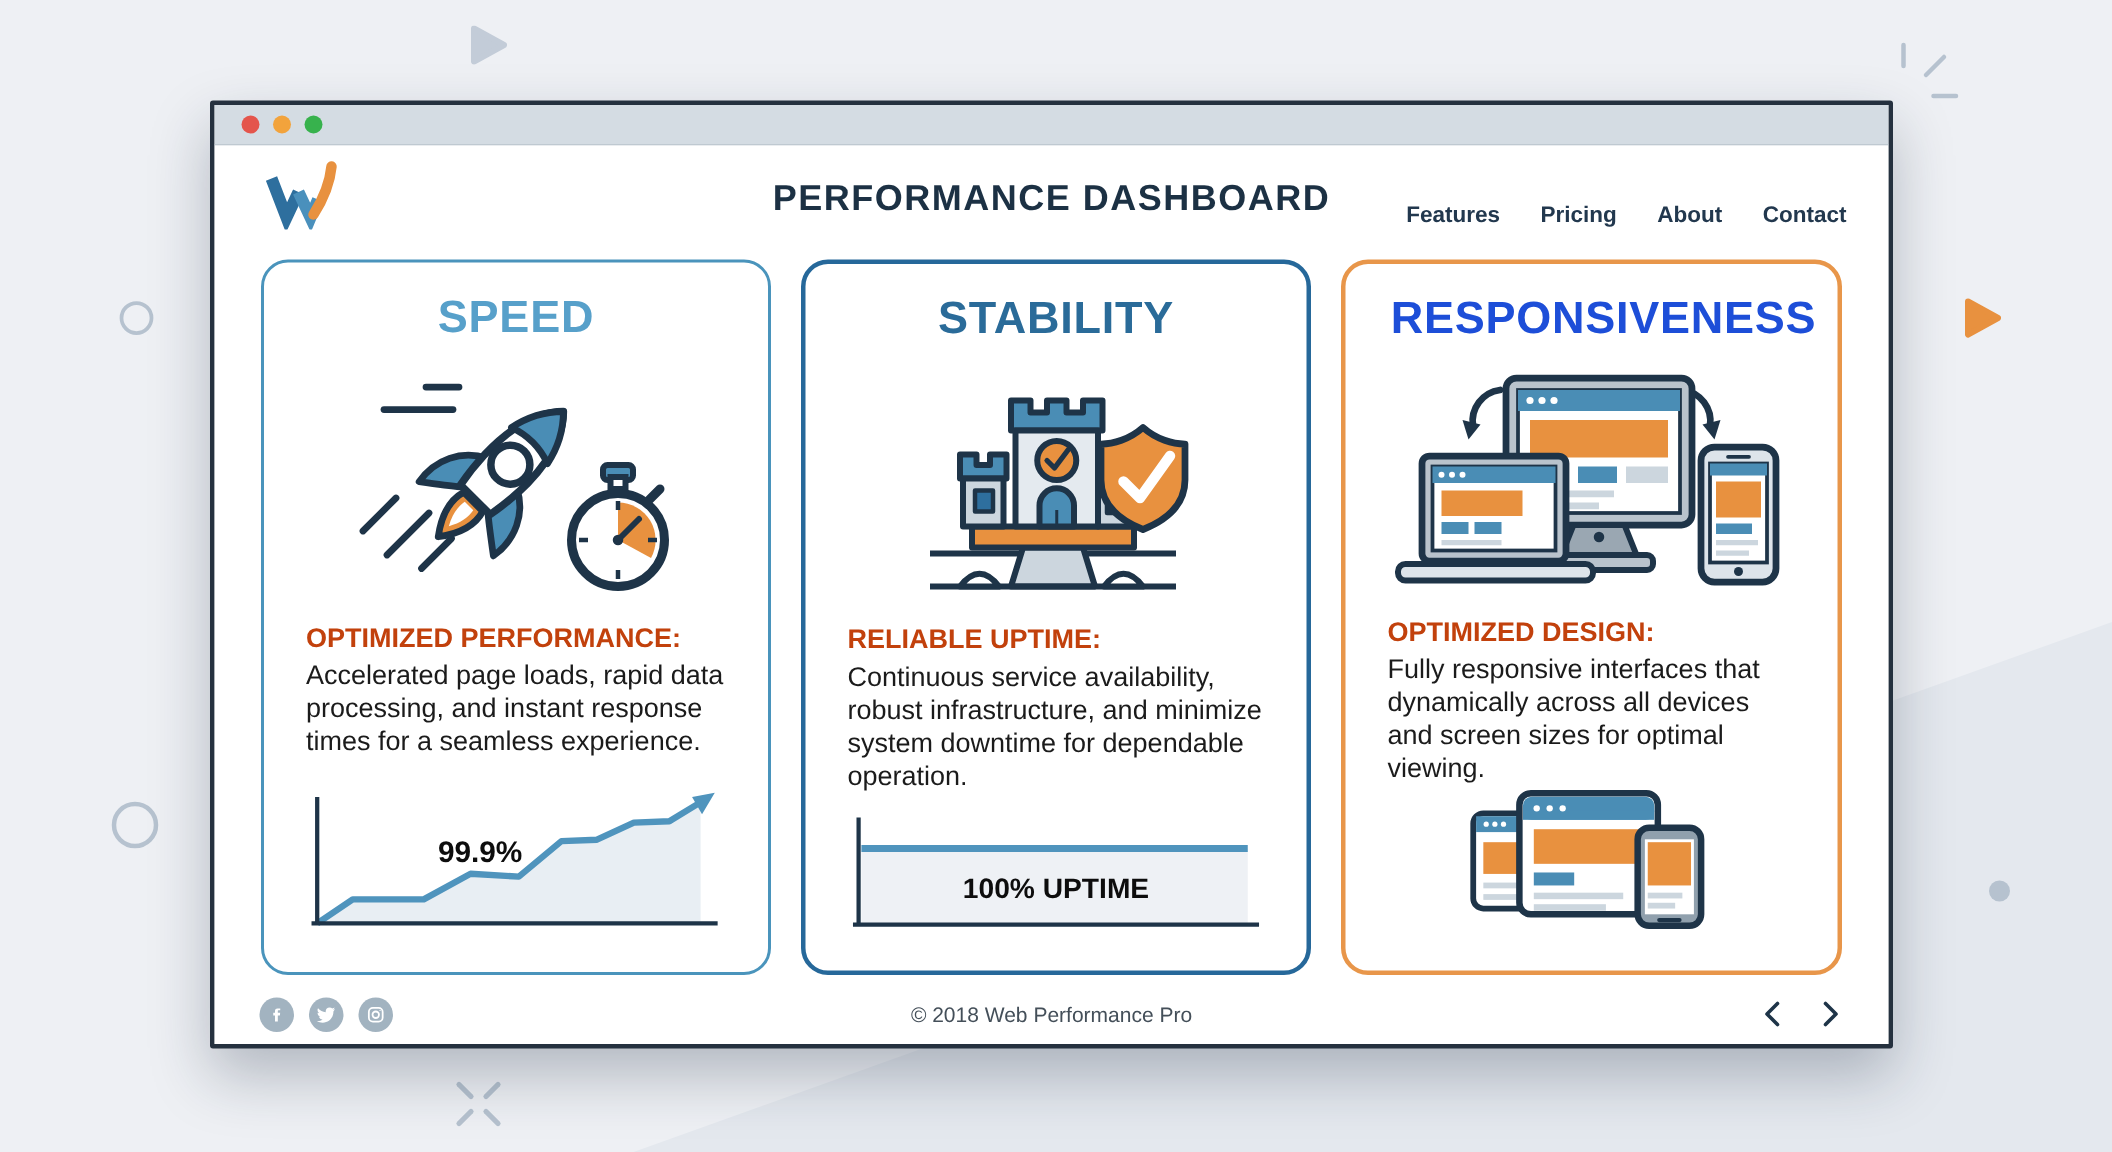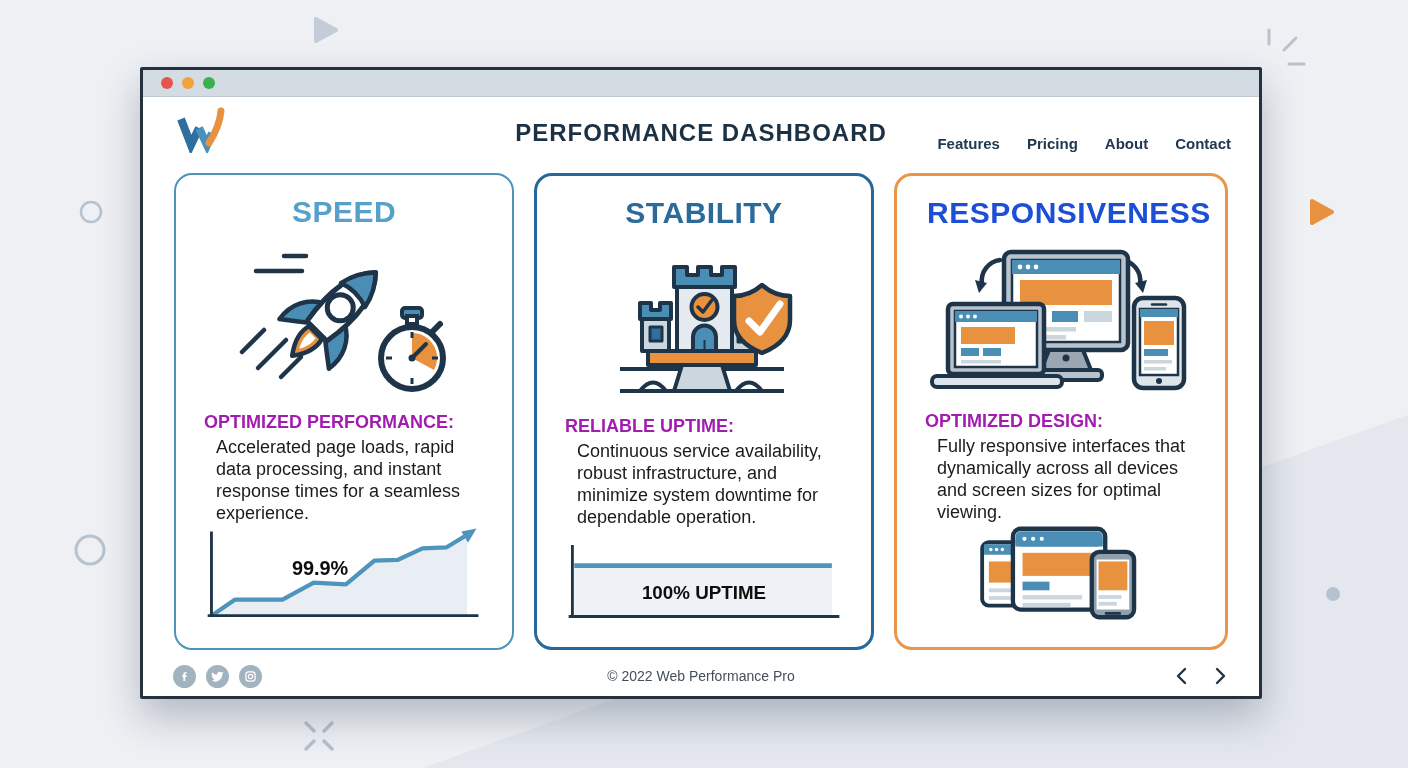--- a/index.html
+++ b/index.html
@@ -52,22 +52,22 @@
   }
   .card-speed  { border:2.5px solid #4a94bc; }
   .card-stab   { border:3px solid #26689a; }
   .card-resp   { border:3px solid #e8964a; }
   .card-title { margin-top:20px; text-align:center; font-size:30px; font-weight:700; letter-spacing:.5px; }
   .card-speed .card-title { color:#57a0ca; }
   .card-stab  .card-title { color:#2a6b99; }
   .card-resp  .card-title { color:#1d4ed8;margin-left:16px; }
   .card-icon { height:180px; display:flex; align-items:center; justify-content:center; margin-top:2px; }
   .card-text { padding:0 28px; margin-top:4px; }
-  .card-heading { font-size:18px; font-weight:800; color:#a21caf; margin-bottom:3px; }
-  .card-body { font-size:18px; color:#1b1b1b; line-height:1.23;margin-left:12px; }
+  .card-heading { font-size:18px; font-weight:800; color:#c2410c; margin-bottom:3px; }
+  .card-body { font-size:18px; color:#1b1b1b; line-height:1.23; }
   .card-metric { margin-top:auto; padding:0 26px 24px; display:flex; justify-content:center; }
   
   .ftr {
     position:absolute; left:0; right:0; bottom:0; height:50px;
     display:flex; align-items:center; padding:0 30px;
   }
   .social { display:flex; gap:10px; }
   .soc {
     width:23px; height:23px; border-radius:50%; background:#a2b3c0;
     display:flex; align-items:center; justify-content:center; cursor:pointer;
@@ -327,21 +327,21 @@
             </svg>
         </span>
         <span class="soc">
           <svg width="13" height="13" viewBox="0 0 24 24" fill="none" stroke="#fff" stroke-width="2.2">
             <rect x="3.5" y="3.5" width="17" height="17" rx="5"></rect>
             <circle cx="12" cy="12" r="4"></circle>
             <circle cx="17.3" cy="6.7" r="0.8" fill="#fff" stroke="none"></circle>
           </svg>
         </span>
       </div>
-      <div class="copyright">© 2022 Web Performance Pro</div>
+      <div class="copyright">© 2018 Web Performance Pro</div>
       <div class="pager">
         <span class="chev">
           <svg width="18" height="20" viewBox="0 0 18 20">
               <polyline points="12,3 5,10 12,17" fill="none" stroke="#1e3448" stroke-width="2.4" stroke-linecap="round" stroke-linejoin="round"></polyline>
             </svg>
         </span>
         <span class="chev">
           <svg width="18" height="20" viewBox="0 0 18 20">
               <polyline points="6,3 13,10 6,17" fill="none" stroke="#1e3448" stroke-width="2.4" stroke-linecap="round" stroke-linejoin="round"></polyline>
             </svg>

